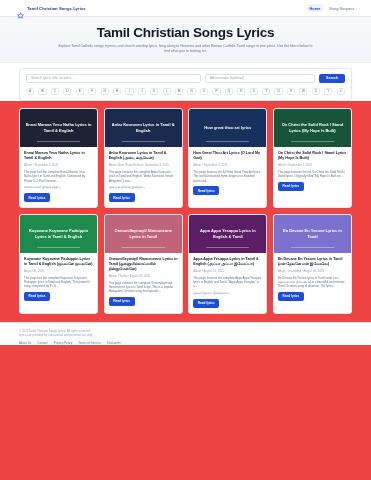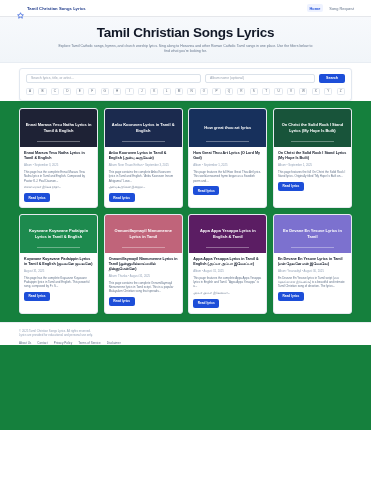--- a/index.html
+++ b/index.html
@@ -3,21 +3,21 @@
 <meta charset="utf-8">
 <style>
   * { box-sizing: border-box; margin: 0; padding: 0; }
   html, body {
     width: 371px; height: 480px;
     font-family: "Liberation Sans", sans-serif;
     background: #ffffff;
     color: #1f2937;
     overflow: hidden;
   }
-  .page { width: 371px; height: 430px; position: relative; background: #15803d; }
+  .page { width: 371px; height: 480px; position: relative; background: #ef4444; }
 
   
   .nav {
     height: 17px;
     background: #ffffff;
     border-bottom: 0.5px solid #e5e7eb;
     display: flex; align-items: center;
     padding: 0 17px;
   }
   .brand { display: flex; align-items: center; gap: 3px; }

